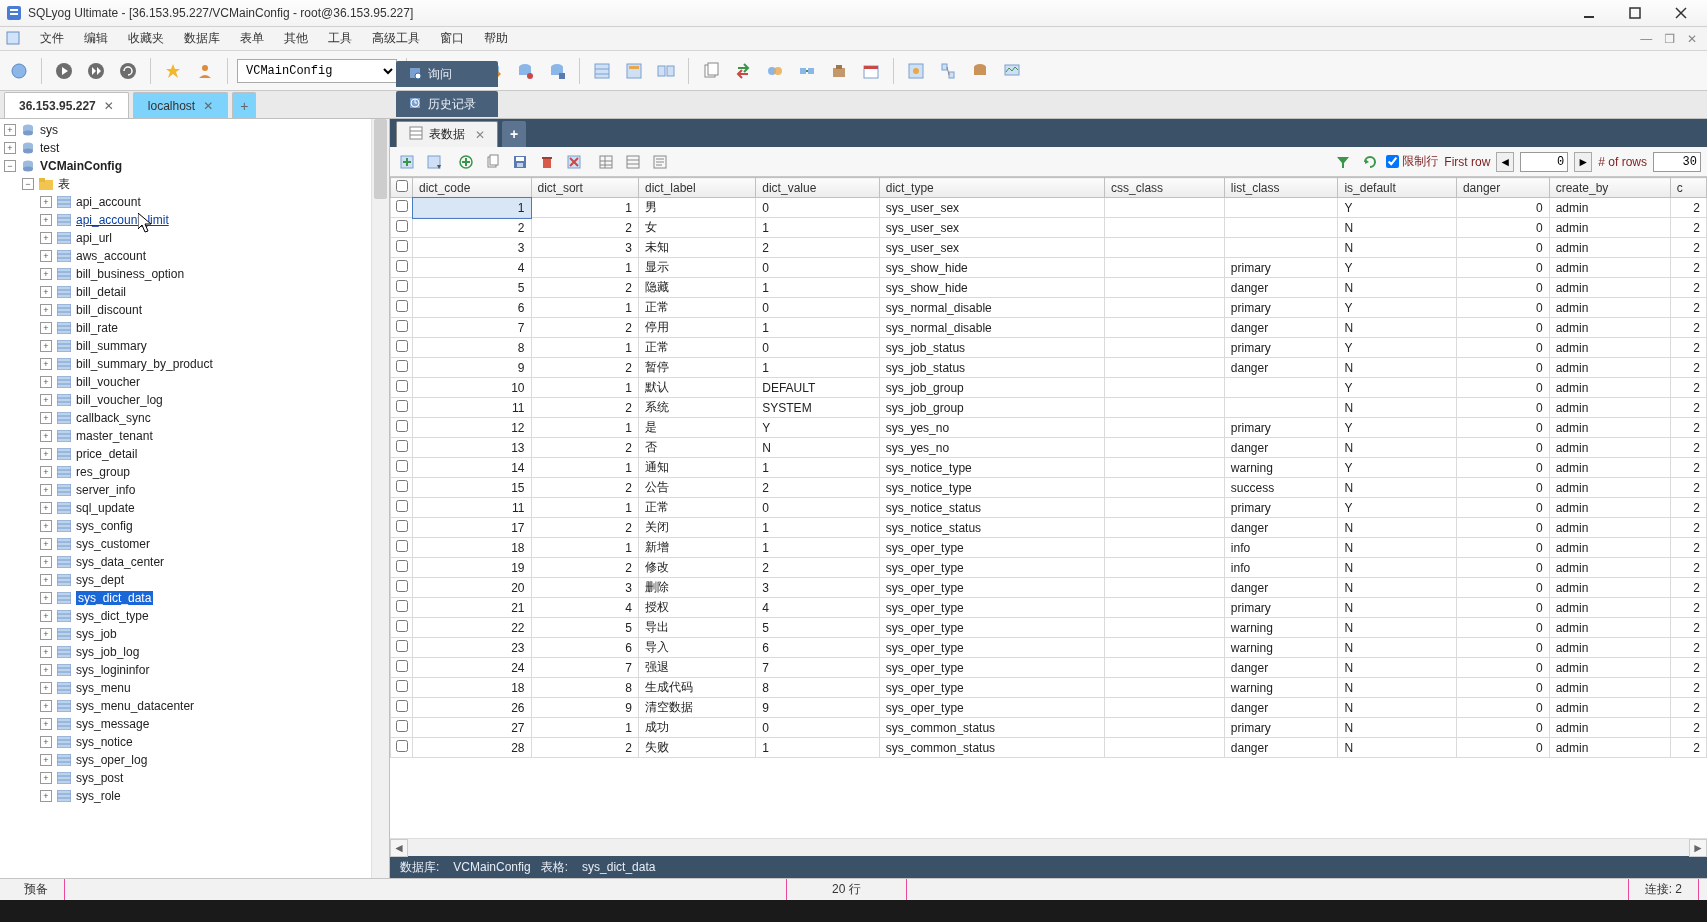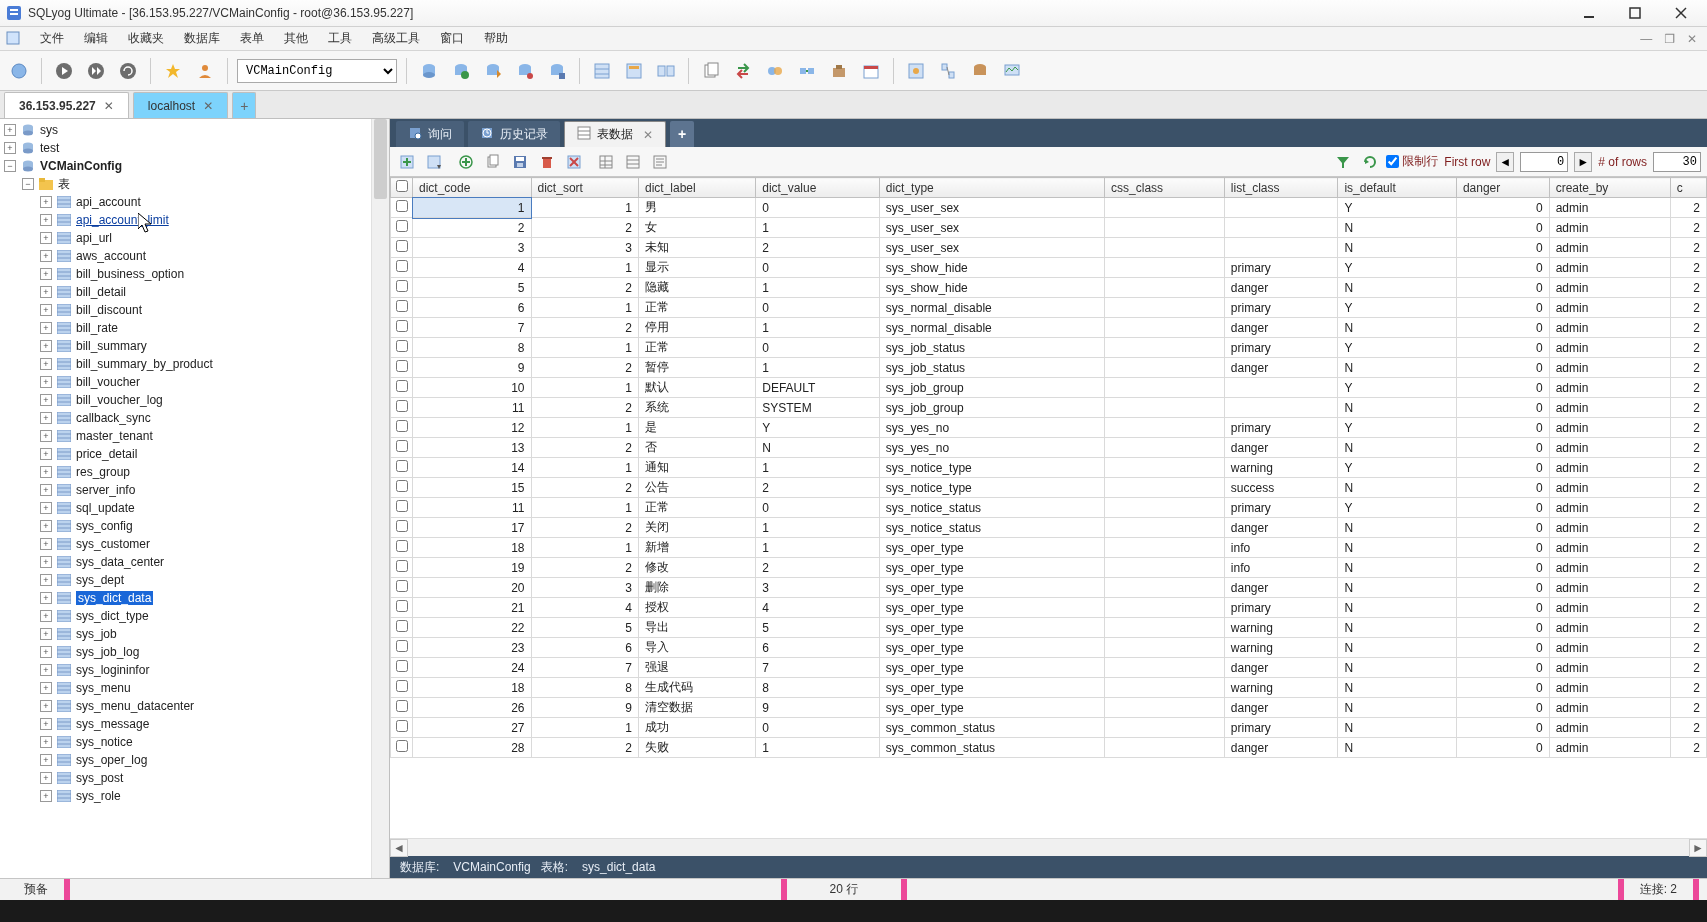--- a/index.html
+++ b/index.html
@@ -78,21 +78,21 @@
 .grid-scroll-h { height:18px; background:#f0f0f0; border-top:1px solid #ddd; position:relative;}
 .grid-scroll-h .arrow { position:absolute; top:0; width:18px; height:18px; display:flex; align-items:center; justify-content:center; color:#666; border:1px solid #ccc; background:#f5f5f5;}
 .grid-scroll-h .arrow.l{left:0;} .grid-scroll-h .arrow.r{right:0;}
 
 
 .grid-status { height:22px; background:#3b5168; color:#e8eef6; display:flex; align-items:center; padding:0 10px; gap:10px; font-family:"SimSun","Courier New",monospace;}
 .grid-status .gs-label { margin-right:4px; }
 
 
 .app-status { height:22px; background:#f2f2f2; border-top:1px solid #c5c5c5; display:flex; align-items:center; font-family:"SimSun",sans-serif; color:#333; padding:0 8px;}
-.app-status .seg { padding:0 16px; border-right:6px solid #ec4899; height:100%; display:flex; align-items:center;}
+.app-status .seg { padding:0 16px; border-right:1px solid #ec4899; height:100%; display:flex; align-items:center;}
 .app-status .fill { flex:1; }
 
 
 .taskbar { height:22px; background:#1a1a1a; }
 
 
 .sv { display:block; }
 
 
 .cursor-img { position:absolute; left:138px; top:213px; pointer-events:none; z-index:999; }
@@ -754,21 +754,21 @@
           <span class="tree-label">sys_role</span>
         </div>
       </div>
     <div class="tree-scroll">
         <div class="thumb"></div>
       </div>
   </div>
 
   <div class="right-pane">
     <div class="right-tabs">
-      <div id="rtabs-host" style="display:flex; gap:4px;">
+      <div id="rtabs-host" style="display:flex; gap:4px;flex-direction:column;">
           <div class="rtab">
             <span><svg width="14" height="14">
                 <rect x="2" y="2" width="10" height="10" fill="#7aa0d0"></rect>
                 <circle cx="10" cy="10" r="3" fill="#fff" stroke="#3a6aa0"></circle>
               </svg></span>
             <span>询问</span>
           </div>
           <div class="rtab">
             <span><svg width="14" height="14">
                 <rect x="2" y="2" width="10" height="10" fill="#7aa0d0"></rect>

